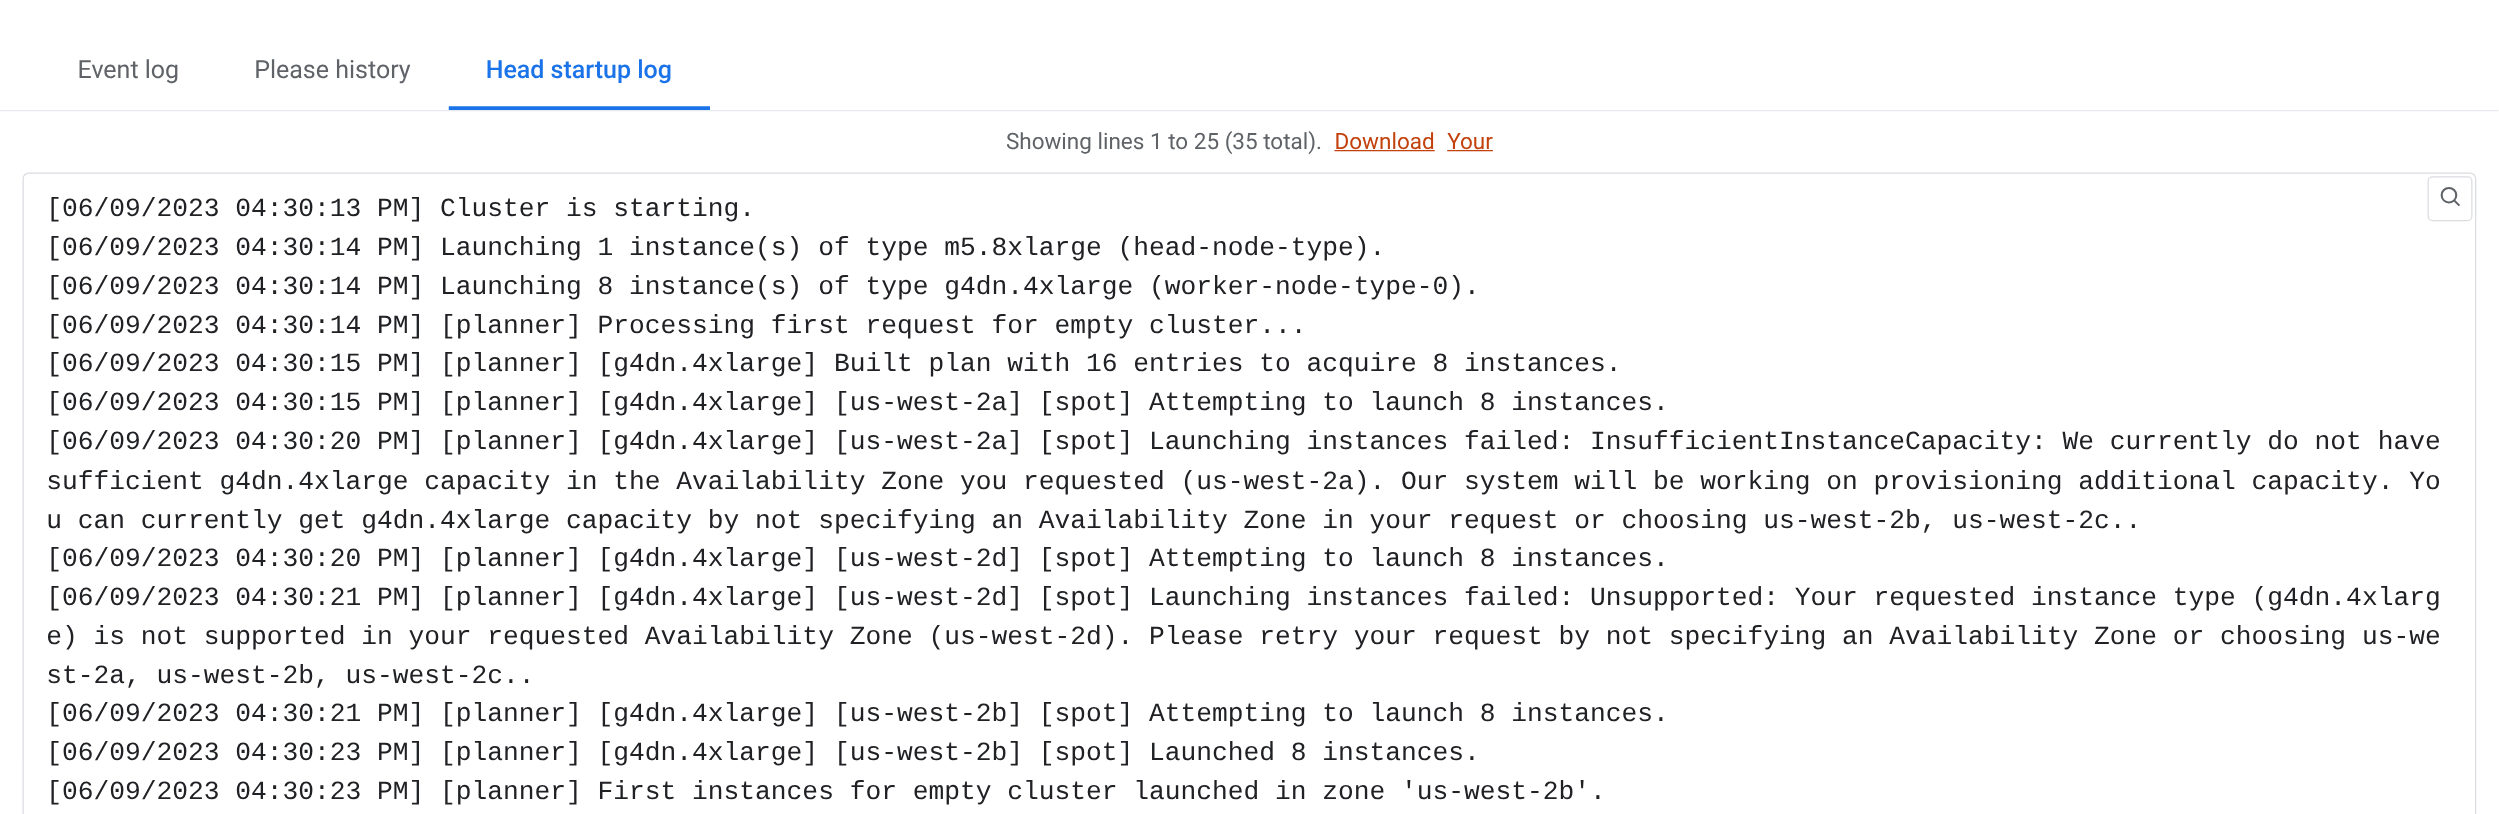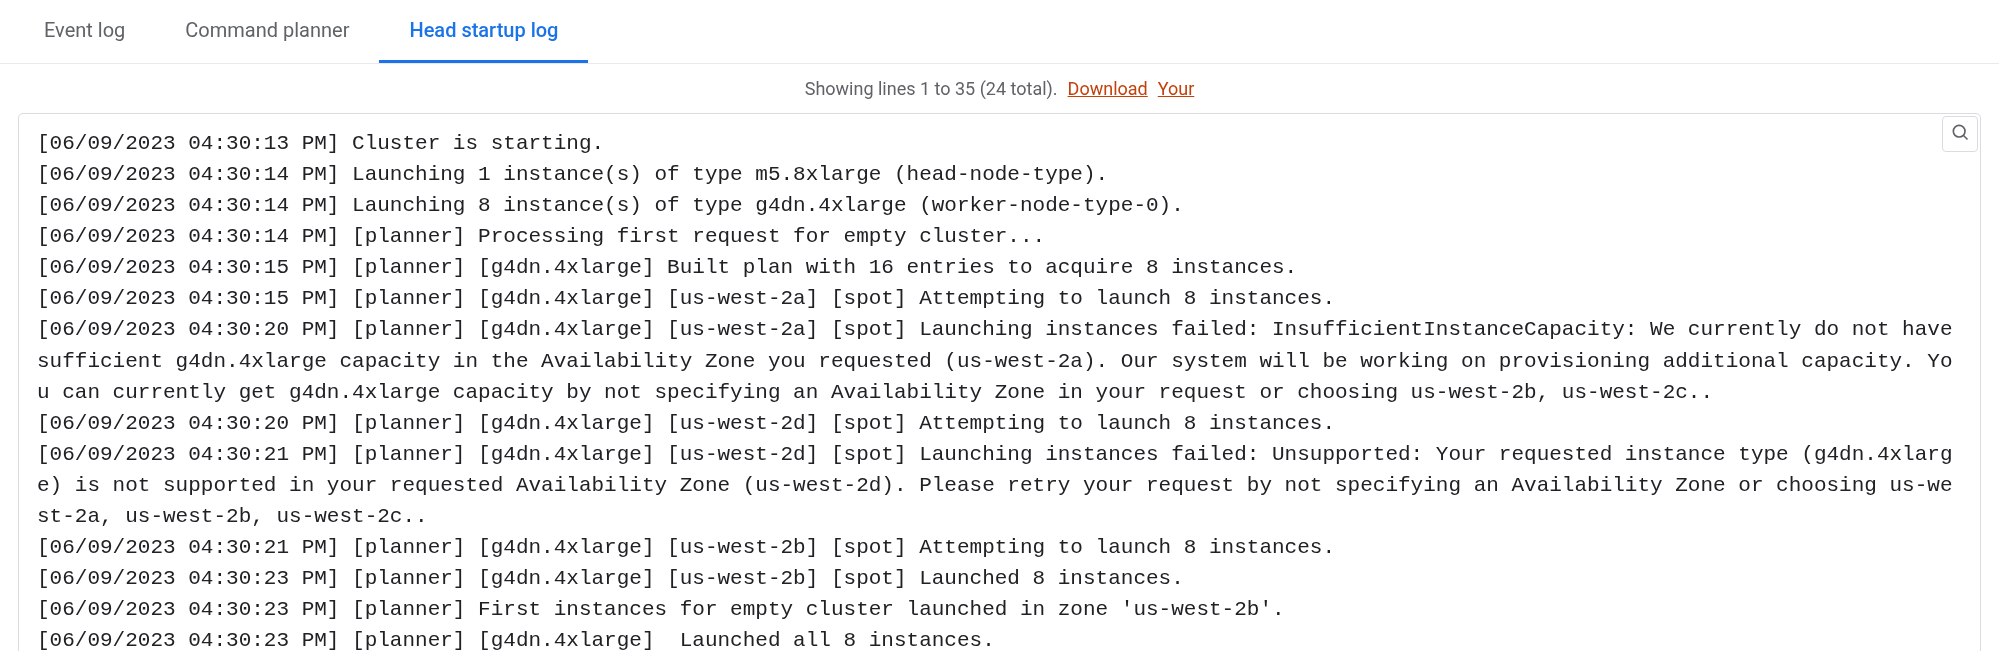--- a/index.html
+++ b/index.html
@@ -13,35 +13,36 @@
       color: #202124;
       width: 1999px;
     }
     .page-wrapper {
       width: 100%;
       border-bottom: 1px solid #dadce0;
     }
     .tabs {
       display: flex;
       align-items: flex-end;
-      padding: 0 0 0 14px;
+      padding: 0 0 0 32px;
       border-bottom: 1px solid #e8eaed;
     }
     .tab {
       padding: 18px 30px 18px 30px;
       font-size: 20px;
       color: #5f6368;
       cursor: pointer;
       position: relative;
       border-bottom: 3px solid transparent;
     }
     .tab.active {
       color: #1a73e8;
       border-bottom: 3px solid #1a73e8;
       font-weight: 500;
+      margin-top: 25px;
     }
     .meta-bar {
       display: flex;
       justify-content: center;
       align-items: center;
       padding: 14px 0 14px 0;
       font-size: 18px;
       color: #5f6368;
       gap: 10px;
     }
@@ -83,26 +84,26 @@
       cursor: pointer;
     }
   </style>
 </head>
 <body>
 
 <div class="page-wrapper">
 
   <div class="tabs">
     <div class="tab">Event log</div>
-    <div class="tab">Command planner</div>
+    <div class="tab">Please history</div>
     <div class="tab active">Head startup log</div>
   </div>
 
   <div class="meta-bar">
-    <span>Showing lines 1 to 35 (24 total).</span>
+    <span>Showing lines 1 to 25 (35 total).</span>
     <span class="link">Download</span>
     <span class="link">Your</span>
   </div>
 
   <div class="log-wrapper">
     <div class="log-box">
       <div class="log-text">[06/09/2023 04:30:13 PM] Cluster is starting.
 [06/09/2023 04:30:14 PM] Launching 1 instance(s) of type m5.8xlarge (head-node-type).
 [06/09/2023 04:30:14 PM] Launching 8 instance(s) of type g4dn.4xlarge (worker-node-type-0).
 [06/09/2023 04:30:14 PM] [planner] Processing first request for empty cluster...

